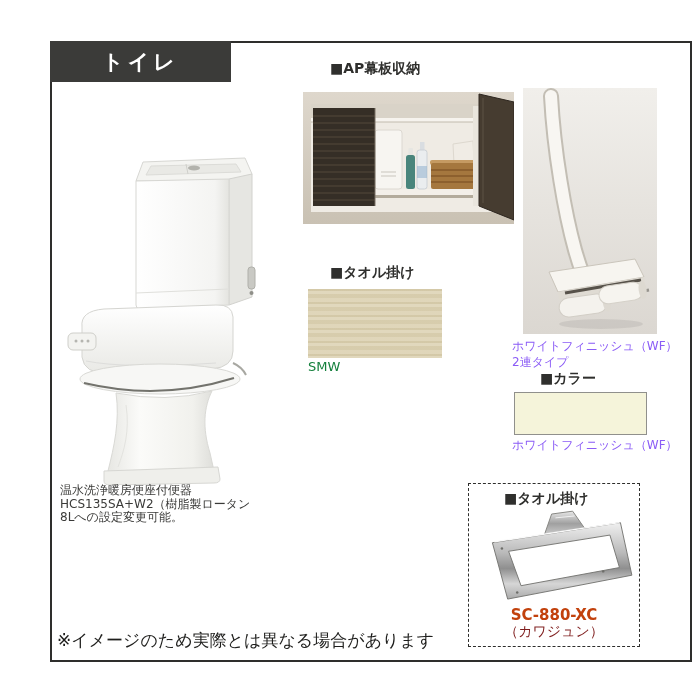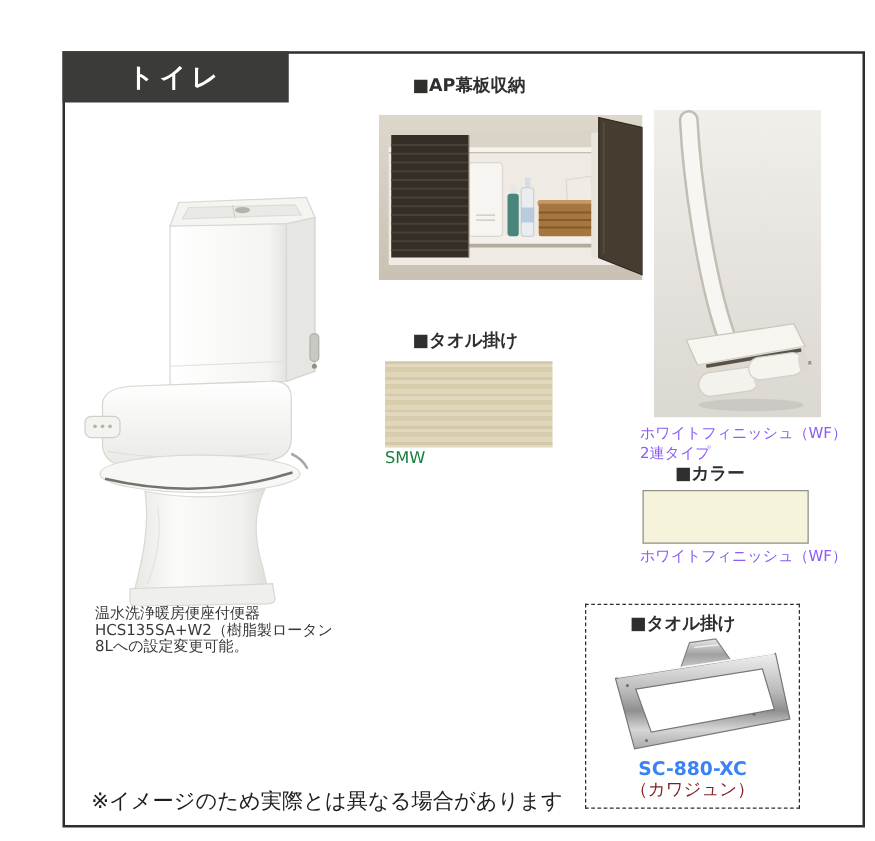--- a/index.html
+++ b/index.html
@@ -17,48 +17,48 @@
     display:flex;align-items:center;justify-content:center;
     color:#fff;font-size:21px;font-weight:bold;letter-spacing:4px;
   }
   .sec-heading{font-size:14px;font-weight:bold;color:#2f2f2d;white-space:nowrap;margin-left:28px;}
   .small-label{font-size:13px;color:#15803d;white-space:nowrap;}
   .caption{font-size:12px;color:#8b5cf6;white-space:nowrap;line-height:15px;}
   .desc{
     position:absolute;left:8px;top:441px;width:240px;
     font-size:12px;line-height:13.5px;color:#3a3a38;
   }
-  .desc div{white-space:nowrap;margin-left:16px;}
+  .desc div{white-space:nowrap;}
   .swatch-wood{
     position:absolute;left:256px;top:246px;width:134px;height:69px;
   }
   .swatch-wood::after{
     content:"";position:absolute;inset:0;
     background:repeating-linear-gradient(180deg,
       rgba(130,110,60,0.10) 0 2px, rgba(255,255,255,0.12) 2px 5px,
       rgba(120,100,55,0.06) 5px 9px, rgba(255,255,255,0.08) 9px 13px);
   }
   .swatch-plain{
     position:absolute;left:462px;top:349px;width:133px;height:43px;
     border:1px solid #90908c;box-sizing:border-box;
   }
   .towel-box{
     position:absolute;left:416px;top:440px;width:172px;height:164px;
     border:1.5px dashed #2e2e2c;box-sizing:border-box;background:#fff;
   }
   .towel-model{
     position:absolute;left:0;top:122px;width:100%;text-align:center;
-    font-size:15px;font-weight:bold;color:#3b82f6;white-space:nowrap;
+    font-size:15px;font-weight:bold;color:#c2410c;white-space:nowrap;
   }
   .towel-brand{
     position:absolute;left:0;top:139px;width:100%;text-align:center;
     font-size:14px;color:#7f1d1d;white-space:nowrap;
   }
   .disclaimer{
-    position:absolute;left:21px;top:586px;font-size:17px;color:#1e1e1c;white-space:nowrap;
+    position:absolute;left:5px;top:586px;font-size:17px;color:#1e1e1c;white-space:nowrap;
   }
   svg{display:block;}
 </style>
 </head>
 <body>
 
 <div class="screen">
   <div class="frame">
 
     <div class="title-tab" style="background-color: rgb(59, 59, 57);">

